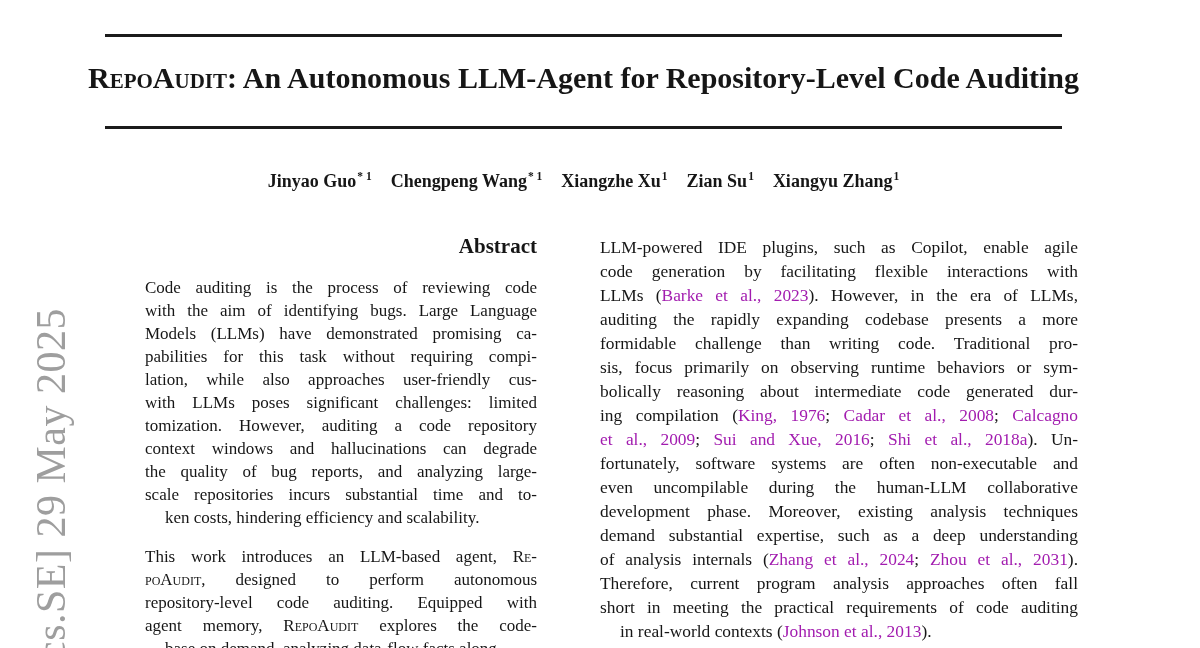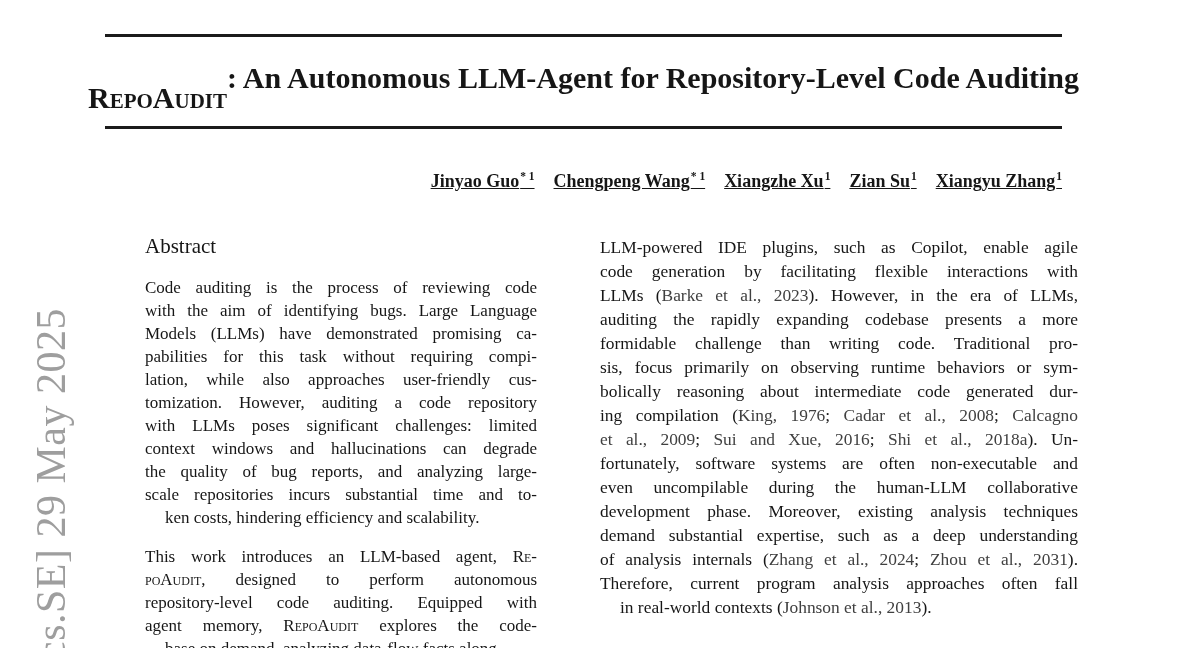--- a/index.html
+++ b/index.html
@@ -9,38 +9,38 @@
     font-family:"Liberation Serif","DejaVu Serif",serif;
   }
   .rule { position:absolute; left:105px; width:957px; height:2.5px; background:#1b1b1b; }
   .rule-top { top:34px; }
   .rule-mid { top:126px; }
   .title-row {
     position:absolute; left:105px; top:56px; width:957px;
     display:flex; justify-content:center; white-space:nowrap;
     font-size:30px; font-weight:bold; line-height:44px;
   }
-  .sc { font-variant:small-caps;margin-top:20px; }
+  .sc { font-variant:small-caps; }
   .authors-row {
     position:absolute; left:105px; top:168px; width:957px;
-    display:flex; justify-content:flex-end; gap:19px; white-space:nowrap;
-    font-size:18px; font-weight:bold; line-height:26px;text-decoration:underline;
+    display:flex; justify-content:center; gap:19px; white-space:nowrap;
+    font-size:18px; font-weight:bold; line-height:26px;
   }
   .asup { font-size:11.5px; font-weight:bold; vertical-align:super; line-height:0; margin-left:1px; }
   .abstract-heading {
     position:absolute; left:145px; top:234px; width:392px;
-    text-align:left; font-size:21px; font-weight:normal;
+    text-align:right; font-size:21px; font-weight:bold;
   }
   .col { position:absolute; text-align:justify; }
   .left-col  { left:145px; top:276px; width:392px; font-size:17px;   line-height:23px; }
   .right-col { left:600px; top:235px; width:478px; font-size:17.4px; line-height:24px; }
   .tline { text-align:justify; text-align-last:justify; }
   .tline.last { text-align:left; text-align-last:left;margin-left:20px; }
   .para2 { margin-top:16px; }
-  .cite { color:#404040; }
+  .cite { color:#a21caf; }
   .watermark {
     position:absolute; left:30px; top:660px;
     transform:rotate(-90deg); transform-origin:0 0;
     font-size:42px; line-height:1; color:#9e9e9e;
     white-space:nowrap; letter-spacing:0.5px;
   }
 </style>
 </head>
 <body>
 
@@ -65,22 +65,22 @@
 
 <div class="abstract-heading">Abstract</div>
 
 <div class="col left-col">
   <div>
       <div class="tline"><span>Code auditing is the process of reviewing code</span></div>
       <div class="tline"><span>with the aim of identifying bugs. Large Language</span></div>
       <div class="tline"><span>Models (LLMs) have demonstrated promising ca-</span></div>
       <div class="tline"><span>pabilities for this task without requiring compi-</span></div>
       <div class="tline"><span>lation, while also approaches user-friendly cus-</span></div>
+      <div class="tline"><span>with LLMs poses significant challenges: limited</span></div>
       <div class="tline"><span>tomization. However, auditing a code repository</span></div>
-      <div class="tline"><span>with LLMs poses significant challenges: limited</span></div>
       <div class="tline"><span>context windows and hallucinations can degrade</span></div>
       <div class="tline"><span>the quality of bug reports, and analyzing large-</span></div>
       <div class="tline"><span>scale repositories incurs substantial time and to-</span></div>
       <div class="tline last"><span>ken costs, hindering efficiency and scalability.</span></div>
     </div>
   <div class="para2">
       <div class="tline"><span>This work introduces an LLM-based agent, </span><span class="sc">Re-</span></div>
       <div class="tline"><span class="sc">poAudit</span><span>, designed to perform autonomous</span></div>
       <div class="tline"><span>repository-level code auditing. Equipped with</span></div>
       <div class="tline"><span>agent memory, </span><span class="sc">RepoAudit</span><span> explores the code-</span></div>
@@ -98,15 +98,16 @@
       <div class="tline"><span>sis, focus primarily on observing runtime behaviors or sym-</span></div>
       <div class="tline"><span>bolically reasoning about intermediate code generated dur-</span></div>
       <div class="tline"><span>ing compilation (</span><span class="cite">King, 1976</span><span>; </span><span class="cite">Cadar et al., 2008</span><span>; </span><span class="cite">Calcagno</span></div>
       <div class="tline"><span class="cite">et al., 2009</span><span>; </span><span class="cite">Sui and Xue, 2016</span><span>; </span><span class="cite">Shi et al., 2018a</span><span>). Un-</span></div>
       <div class="tline"><span>fortunately, software systems are often non-executable and</span></div>
       <div class="tline"><span>even uncompilable during the human-LLM collaborative</span></div>
       <div class="tline"><span>development phase. Moreover, existing analysis techniques</span></div>
       <div class="tline"><span>demand substantial expertise, such as a deep understanding</span></div>
       <div class="tline"><span>of analysis internals (</span><span class="cite">Zhang et al., 2024</span><span>; </span><span class="cite">Zhou et al., 2031</span><span>).</span></div>
       <div class="tline"><span>Therefore, current program analysis approaches often fall</span></div>
+      <div class="tline"><span>short in meeting the practical requirements of code auditing</span></div>
       <div class="tline last"><span>in real-world contexts (</span><span class="cite">Johnson et al., 2013</span><span>).</span></div>
     </div>
 </div>
 
 </body></html>

